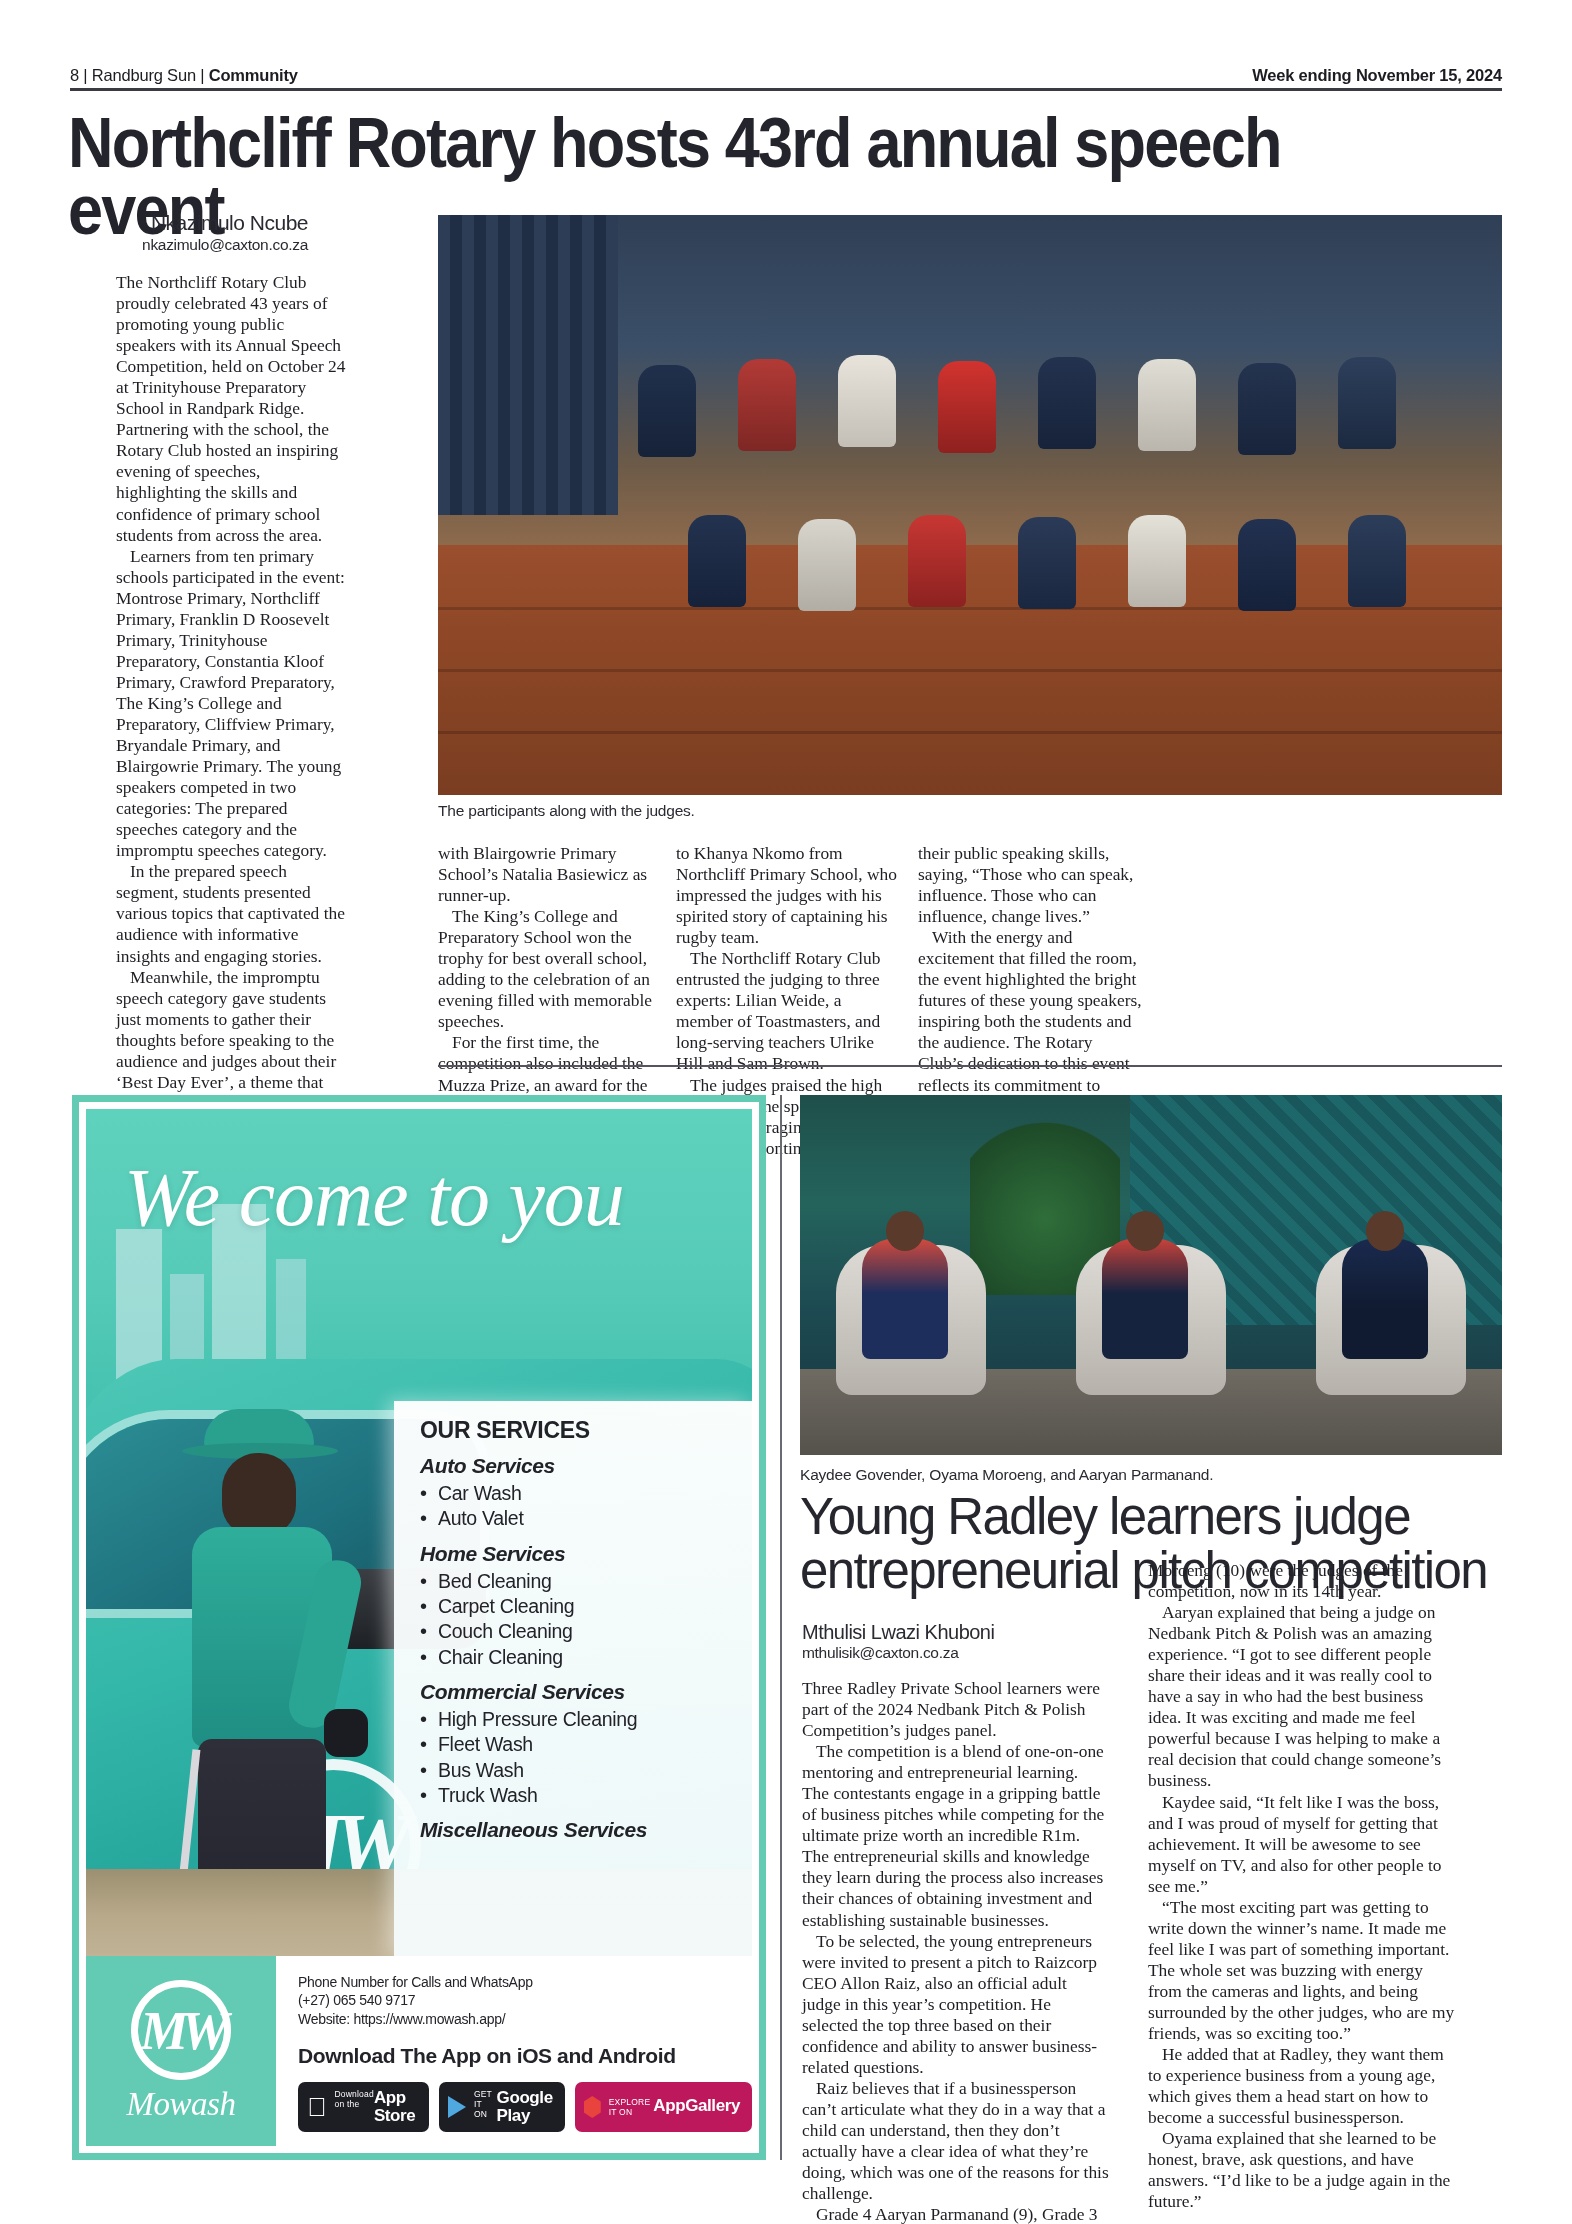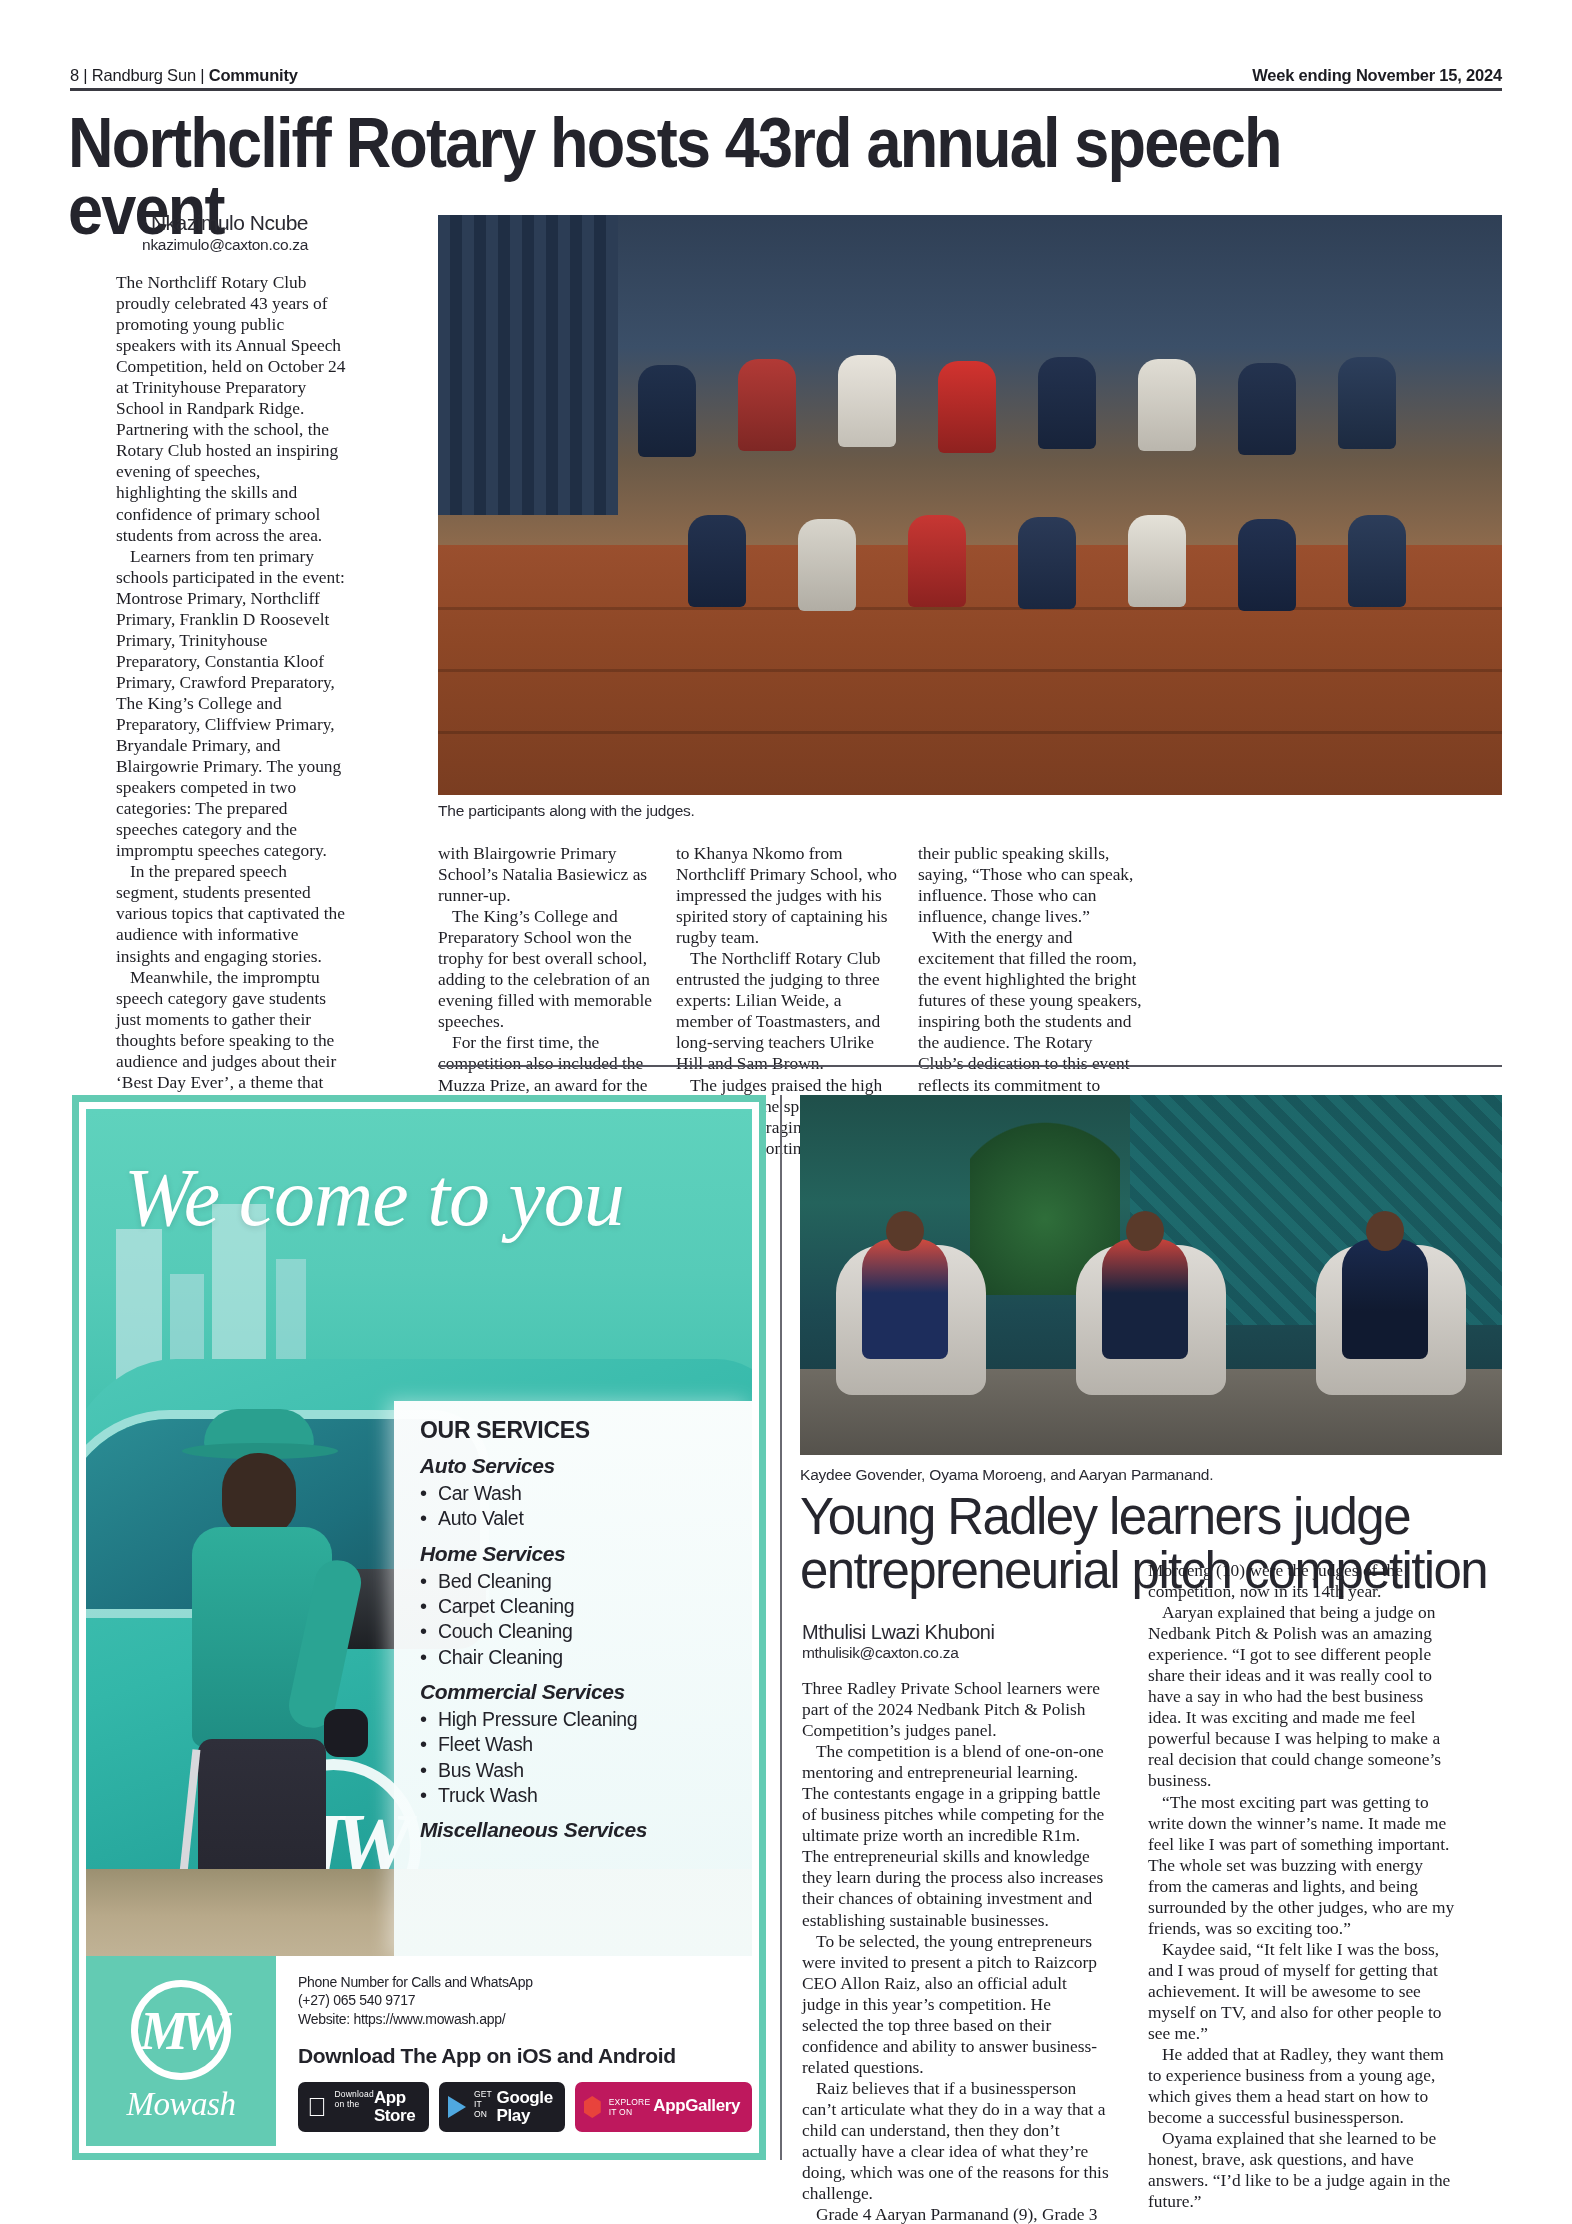--- a/index.html
+++ b/index.html
@@ -505,19 +505,19 @@
   <div id="a2c1">
     <p class="first">Three Radley Private School learners were part of the 2024 Nedbank Pitch &amp; Polish Competition’s judges panel.</p>
     <p>The competition is a blend of one-on-one mentoring and entrepreneurial learning. The contestants engage in a gripping battle of business pitches while competing for the ultimate prize worth an incredible R1m. The entrepreneurial skills and knowledge they learn during the process also increases their chances of obtaining investment and establishing sustainable businesses.</p>
     <p>To be selected, the young entrepreneurs were invited to present a pitch to Raizcorp CEO Allon Raiz, also an official adult judge in this year’s competition. He selected the top three based on their confidence and ability to answer business-related questions.</p>
     <p>Raiz believes that if a businessperson can’t articulate what they do in a way that a child can understand, then they don’t actually have a clear idea of what they’re doing, which was one of the reasons for this challenge.</p>
     <p>Grade 4 Aaryan Parmanand (9), Grade 3 Kaydee Govender (9), and Oyama</p>
   </div>
   <div id="a2c2">
     <p class="first">Moroeng (10) were the judges of the competition, now in its 14th year.</p>
     <p>Aaryan explained that being a judge on Nedbank Pitch &amp; Polish was an amazing experience. “I got to see different people share their ideas and it was really cool to have a say in who had the best business idea. It was exciting and made me feel powerful because I was helping to make a real decision that could change someone’s business.</p>
+    <p>Kaydee said, “It felt like I was the boss, and I was proud of myself for getting that achievement. It will be awesome to see myself on TV, and also for other people to see me.”</p>
     <p>“The most exciting part was getting to write down the winner’s name. It made me feel like I was part of something important. The whole set was buzzing with energy from the cameras and lights, and being surrounded by the other judges, who are my friends, was so exciting too.”</p>
-    <p>Kaydee said, “It felt like I was the boss, and I was proud of myself for getting that achievement. It will be awesome to see myself on TV, and also for other people to see me.”</p>
     <p>He added that at Radley, they want them to experience business from a young age, which gives them a head start on how to become a successful businessperson.</p>
     <p>Oyama explained that she learned to be honest, brave, ask questions, and have answers. “I’d like to be a judge again in the future.”</p>
   </div>
 
 </div>
 
 </body></html>

